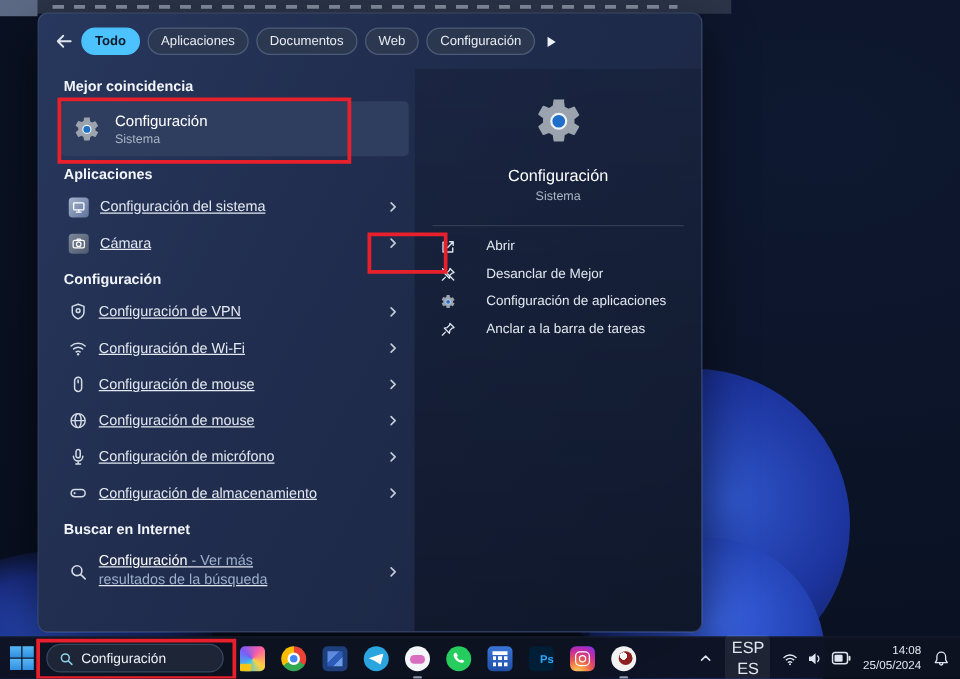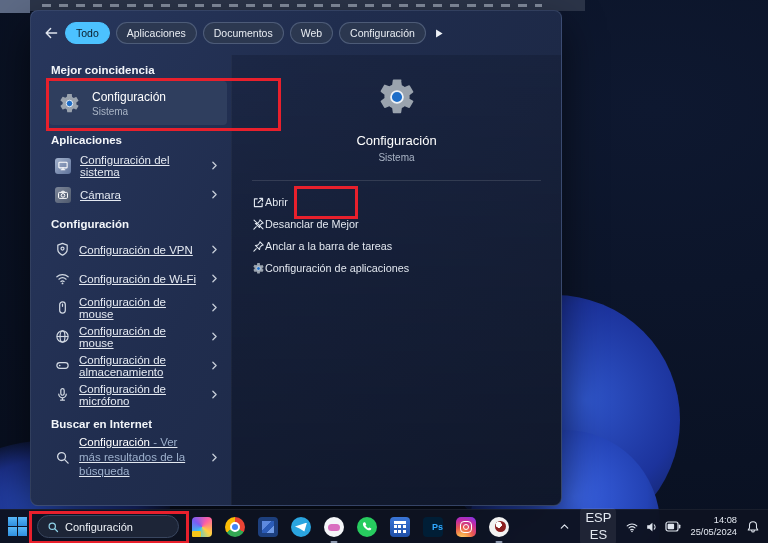--- a/index.html
+++ b/index.html
@@ -21,32 +21,32 @@
 
   
   .flyout{position:absolute;left:30px;top:10px;width:530px;height:494px;border-radius:8px;
     background:linear-gradient(118deg,#28375d 0%,#202d4e 40%,#1a2540 100%);
     border:1px solid rgba(120,140,180,.25);box-shadow:0 18px 40px rgba(0,0,0,.55);}
   .topbar{display:flex;align-items:center;gap:6px;height:44px;padding:0 12px;}
   .iconbtn{display:flex;align-items:center;justify-content:center;flex:0 0 auto;cursor:pointer;}
   .pill{flex:0 0 auto;border:1px solid rgba(140,160,195,.35);background:rgba(46,57,80,.85);
     color:#e8ecf2;font-family:"Liberation Sans",sans-serif;font-size:10.5px;
     padding:4px 10px;border-radius:999px;cursor:pointer;}
-  .pill.active{background:#4cc2ff;border-color:#4cc2ff;color:#0a1c2b;font-weight:normal;}
+  .pill.active{background:#4cc2ff;border-color:#4cc2ff;color:#0a1c2b;font-weight:bold;}
   .topright{margin-left:auto;display:flex;align-items:center;gap:10px;}
   .rewards{display:flex;align-items:center;gap:4px;font-size:11px;color:#eef2f7;cursor:pointer;}
   .avatar{width:19px;height:19px;border-radius:50%;background:rgba(70,82,108,.55);
     display:flex;align-items:center;justify-content:center;font-size:11px;font-weight:bold;cursor:pointer;}
   .dots{font-size:12px;letter-spacing:1px;color:#dfe5ee;cursor:pointer;}
   .copilot{width:21px;height:21px;border-radius:50%;cursor:pointer;
     background:conic-gradient(from 210deg,#4fd8e8,#5a7cf8,#b05cf5,#ee5fb0,#f6a14b,#ffe07a,#4fd8e8);
     box-shadow:inset 0 0 3px rgba(255,255,255,.6);}
 
   .cols{display:flex;height:450px;}
-  .col-left{width:200px;padding:0 4px 0 18px;box-sizing:border-box;}
+  .col-left{width:300px;padding:0 4px 0 18px;box-sizing:border-box;}
   .col-right{flex:1;display:flex;flex-direction:column;align-items:center;
     background:linear-gradient(180deg,rgba(14,21,40,.30),rgba(8,13,26,.55));
     border-left:1px solid rgba(255,255,255,.04);border-radius:0 0 8px 0;}
 
   .heading{font-size:11.5px;font-weight:bold;color:#f2f5f9;margin:9px 0 5px 2px;}
   .row{display:flex;align-items:center;gap:9px;height:29px;padding:0 6px;border-radius:4px;
     font-size:11.5px;color:#e4e9f1;cursor:pointer;text-decoration:underline;}
   .chev{margin-left:auto;flex:0 0 auto;}
   .lefticon{flex:0 0 auto;display:flex;align-items:center;justify-content:center;}
   .apptile{width:16px;height:16px;border-radius:3px;display:flex;align-items:center;justify-content:center;}
@@ -62,21 +62,21 @@
   .webtext{width:178px;line-height:1.3;font-size:11.5px;}
   .webtext .q{color:#ffffff;}
   .webtext .sfx{color:#9db0cc;}
 
   
   .big-gear{margin-top:21px;}
   .pv-title{margin-top:15px;font-size:13px;color:#ffffff;}
   .pv-sub{margin-top:4px;font-size:10px;color:#a9b4c5;}
   .pv-div{width:88%;height:1px;background:rgba(255,255,255,.12);margin-top:17px;}
   .pv-actions{align-self:stretch;padding:10px 16px 0 16px;}
-  .pv-row{display:flex;align-items:center;gap:0;height:22px;font-size:10.8px;color:#e2e7ef;
+  .pv-row{display:flex;align-items:flex-start;gap:24px;height:22px;font-size:10.8px;color:#e2e7ef;
     cursor:pointer;border-radius:4px;padding:0 4px;}
 
   
   .taskbar{position:absolute;left:0;bottom:0;width:768px;height:34px;box-sizing:border-box;
     background:rgba(13,19,33,.97);border-top:1px solid rgba(255,255,255,.05);
     display:flex;align-items:center;padding:0 8px;gap:9px;}
   .start{width:20px;height:20px;display:grid;grid-template-columns:9px 9px;grid-template-rows:9px 9px;
     gap:1px;cursor:pointer;}
   .start span{background:linear-gradient(180deg,#58b7f6,#2f8fe0);}
   .tb-search{display:flex;align-items:center;gap:6px;width:142px;height:23px;border-radius:12px;
@@ -265,39 +265,39 @@
               </svg>
           </span>
           <span>Configuración de mouse</span>
           <svg class="ic chev" width="13" height="13" viewBox="0 0 16 16" fill="none" stroke="#c6cdd8" stroke-width="1.6" stroke-linecap="round" stroke-linejoin="round">
               <path d="M6 4l4 4-4 4"></path>
             </svg>
         </div>
 
         <div class="row">
           <span class="lefticon">
+            <svg class="ic" width="15" height="15" viewBox="0 0 16 16" fill="none" stroke="#d3dae4" stroke-width="1.3" stroke-linecap="round">
+                <rect x="6.2" y="1.8" width="3.6" height="7" rx="1.8"></rect>
+                <path d="M4 7.5a4 4 0 0 0 8 0M8 11.5V14M6 14h4"></path>
+              </svg>
+          </span>
+          <span>Configuración de micrófono</span>
+          <svg class="ic chev" width="13" height="13" viewBox="0 0 16 16" fill="none" stroke="#c6cdd8" stroke-width="1.6" stroke-linecap="round" stroke-linejoin="round">
+              <path d="M6 4l4 4-4 4"></path>
+            </svg>
+        </div>
+
+        <div class="row">
+          <span class="lefticon">
             <svg class="ic" width="15" height="15" viewBox="0 0 16 16" fill="none" stroke="#d3dae4" stroke-width="1.3">
                 <rect x="2" y="5" width="12" height="6" rx="3"></rect>
                 <circle cx="5" cy="8" r=".9" fill="#d3dae4" stroke="none"></circle>
               </svg>
           </span>
           <span>Configuración de almacenamiento</span>
-          <svg class="ic chev" width="13" height="13" viewBox="0 0 16 16" fill="none" stroke="#c6cdd8" stroke-width="1.6" stroke-linecap="round" stroke-linejoin="round">
-              <path d="M6 4l4 4-4 4"></path>
-            </svg>
-        </div>
-
-        <div class="row">
-          <span class="lefticon">
-            <svg class="ic" width="15" height="15" viewBox="0 0 16 16" fill="none" stroke="#d3dae4" stroke-width="1.3" stroke-linecap="round">
-                <rect x="6.2" y="1.8" width="3.6" height="7" rx="1.8"></rect>
-                <path d="M4 7.5a4 4 0 0 0 8 0M8 11.5V14M6 14h4"></path>
-              </svg>
-          </span>
-          <span>Configuración de micrófono</span>
           <svg class="ic chev" width="13" height="13" viewBox="0 0 16 16" fill="none" stroke="#c6cdd8" stroke-width="1.6" stroke-linecap="round" stroke-linejoin="round">
               <path d="M6 4l4 4-4 4"></path>
             </svg>
         </div>
 
         <div class="heading">Buscar en Internet</div>
 
         <div class="row webrow">
           <span class="lefticon">
             <svg class="ic" width="15" height="15" viewBox="0 0 16 16" fill="none" stroke="#d3dae4" stroke-width="1.4" stroke-linecap="round">
@@ -326,30 +326,30 @@
               </svg>
             <span>Abrir</span>
           </div>
           <div class="pv-row">
             <svg class="ic" width="13" height="13" viewBox="0 0 16 16" fill="none" stroke="#dfe5ee" stroke-width="1.3" stroke-linecap="round" stroke-linejoin="round">
                 <path d="M9.8 2.2l4 4-1.8.5-2.3 2.3-.4 2.8-5.1-5.1 2.8-.4 2.3-2.3zM5.3 10.7l-3 3M2.5 2.5l11 11"></path>
               </svg>
             <span>Desanclar de Mejor</span>
           </div>
           <div class="pv-row">
+            <svg class="ic" width="13" height="13">
+                <use href="#gear" width="13" height="13"></use>
+              </svg>
+            <span>Configuración de aplicaciones</span>
+          </div>
+          <div class="pv-row">
             <svg class="ic" width="13" height="13" viewBox="0 0 16 16" fill="none" stroke="#dfe5ee" stroke-width="1.3" stroke-linecap="round" stroke-linejoin="round">
                 <path d="M9.8 2.2l4 4-1.8.5-2.3 2.3-.4 2.8-5.1-5.1 2.8-.4 2.3-2.3zM5.3 10.7l-3 3"></path>
               </svg>
             <span>Anclar a la barra de tareas</span>
-          </div>
-          <div class="pv-row">
-            <svg class="ic" width="13" height="13">
-                <use href="#gear" width="13" height="13"></use>
-              </svg>
-            <span>Configuración de aplicaciones</span>
           </div>
         </div>
       </div>
     </div>
   </div>
 
   <div class="taskbar">
     <div class="start">
         <span></span>
         <span></span>

